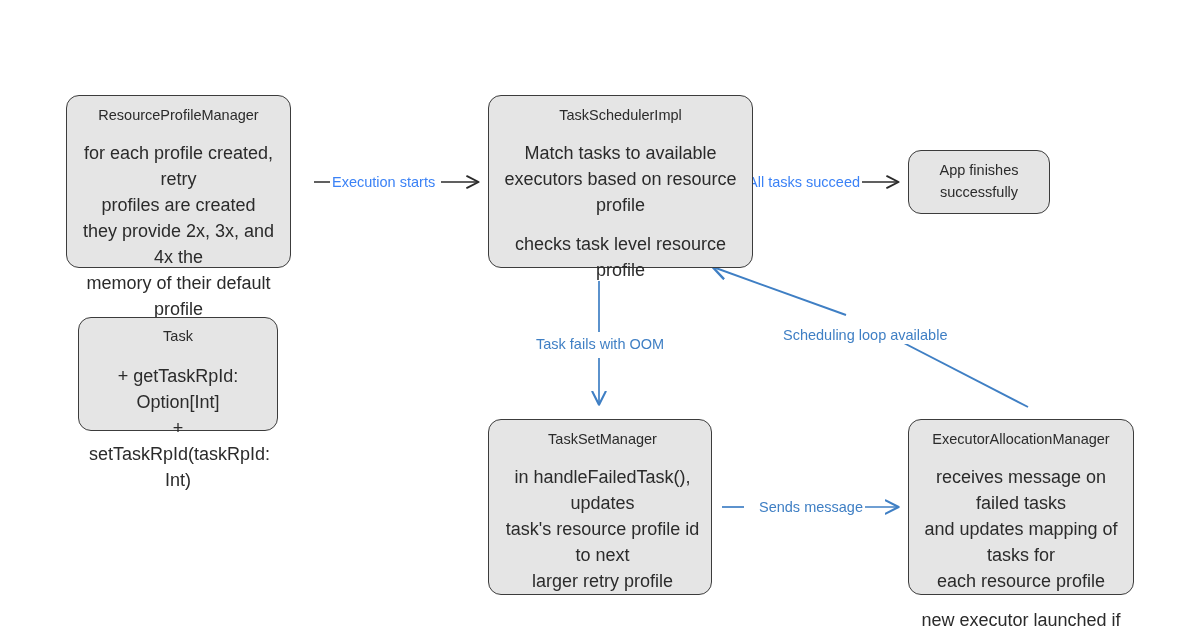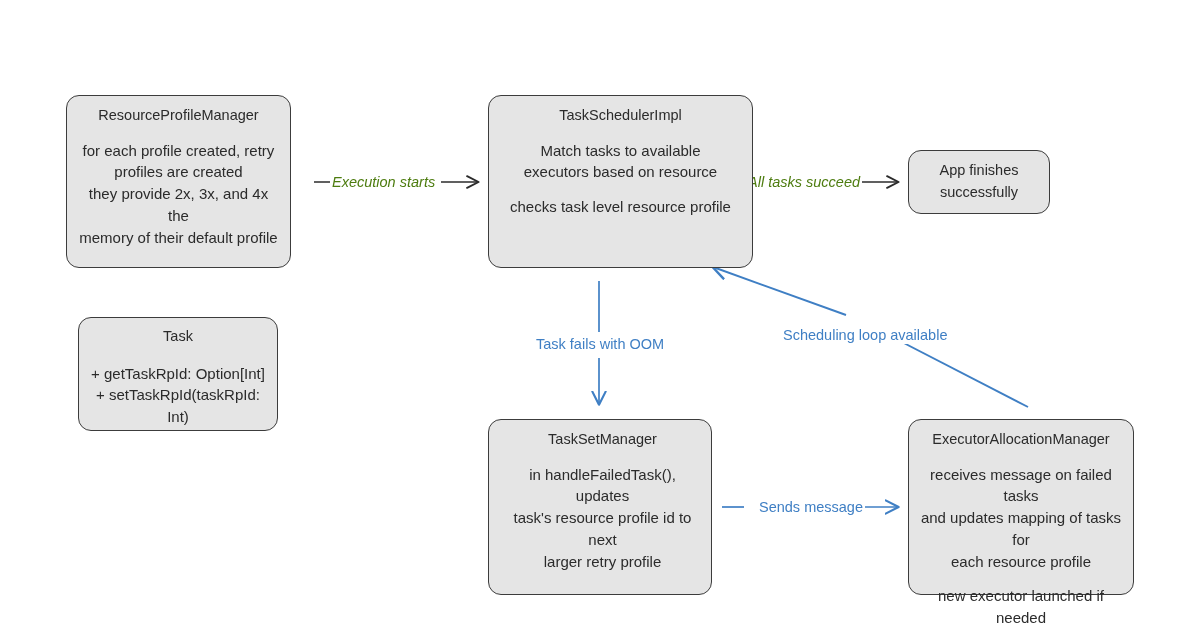--- a/index.html
+++ b/index.html
@@ -26,21 +26,21 @@
     padding: 10px 10px 0 10px;
     z-index: 3;
   }
   .node-title {
     font-size: 14.5px;
     line-height: 1.35;
     margin-bottom: 14px;
     white-space: nowrap;
   }
   .node-body {
-    font-size: 15px;
+    font-size: 18px;
     line-height: 1.45;
     margin-bottom: 13px;
   }
   .node-body.compact { margin-bottom: 0; }
   .node-simple {
     font-size: 14.5px;
     line-height: 1.5;
     display: flex;
     align-items: center;
     justify-content: center;
@@ -58,21 +58,21 @@
   }
   .edge-label {
     position: absolute;
     font-size: 14.5px;
     white-space: nowrap;
     background: #ffffff;
     padding: 0 2px;
     z-index: 2;
     line-height: 1.2;
   }
-  .edge-label.black { color: #4d7c0f; font-style: italic; }
+  .edge-label.black { color: #3b82f6; }
   .edge-label.blue  { color: #3f7fc4; }
 </style>
 </head>
 <body>
 
 <div id="canvas">
 
   <svg class="edges" viewBox="0 0 1200 630" xmlns="http://www.w3.org/2000/svg">
     <defs>
       <marker id="arrow-black" viewBox="0 0 12 12" refX="10.5" refY="6" markerWidth="9" markerHeight="9" orient="auto-start-reverse">
@@ -125,20 +125,21 @@
       <div>+ getTaskRpId: Option[Int]</div>
       <div>+ setTaskRpId(taskRpId: Int)</div>
     </div>
   </div>
 
   <div class="node" style="left:488px; top:95px; width:265px; height:173px;">
     <div class="node-title">TaskSchedulerImpl</div>
     <div class="node-body">
       <div>Match tasks to available</div>
       <div>executors based on resource</div>
+      <div>profile</div>
     </div>
     <div class="node-body compact">
       <div>checks task level resource profile</div>
     </div>
   </div>
 
   <div class="node" style="left:908px; top:150px; width:142px; height:64px; padding:6px;">
     <div class="node-simple">
       <div>
         <div>App finishes</div>

